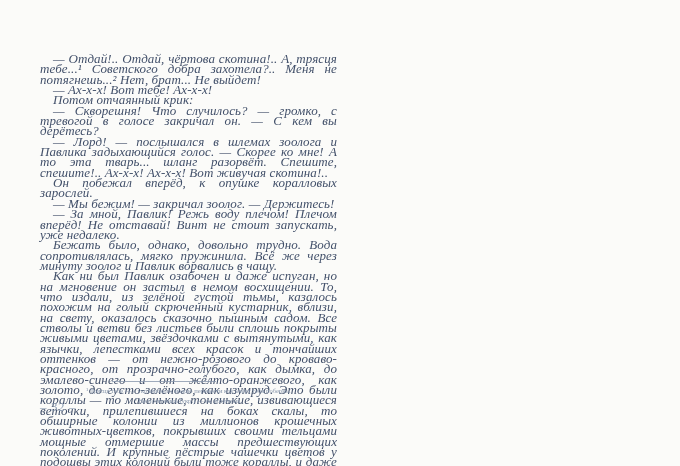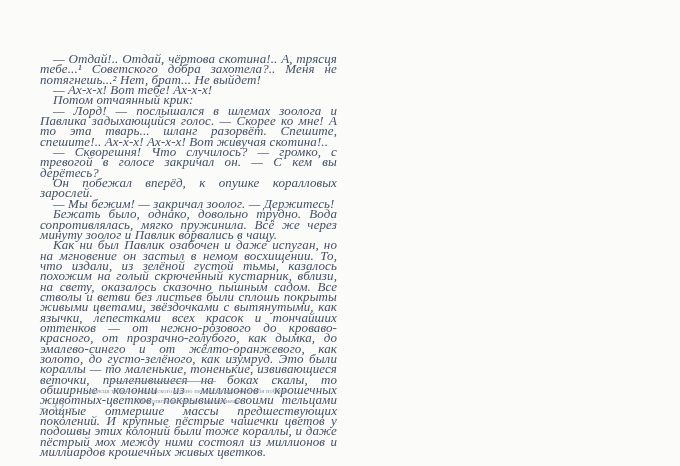--- a/index.html
+++ b/index.html
@@ -41,24 +41,25 @@
 </head>
 <body>
 
 <main>
 
   <section class="page left">
     <div class="text-block left-text">
       <p>— Отдай!.. Отдай, чёртова скотина!.. А, трясця тебе...¹ Советского добра захотела?.. Меня не потягнешь...² Нет, брат... Не выйдет!</p>
       <p>— Ах-х-х! Вот тебе! Ах-х-х!</p>
       <p>Потом отчаянный крик:</p>
+      <p>— Скворешня! Что случилось? — громко, с тревогой в голосе закричал он. — С кем вы дерётесь?</p>
       <p>— Лорд! — послышался в шлемах зоолога и Павлика задыхающийся голос. — Скорее ко мне! А то эта тварь... шланг разорвёт. Спешите, спешите!.. Ах-х-х! Ах-х-х! Вот живучая скотина!..</p>
-      <p>— Скворешня! Что случилось? — громко, с тревогой в голосе закричал он. — С кем вы дерётесь?</p>
       <p>Он побежал вперёд, к опушке коралловых зарослей.</p>
       <p>— Мы бежим! — закричал зоолог. — Держитесь!</p>
+      <p>— За мной, Павлик! Режь воду плечом! Плечом вперёд! Не отставай! Винт не стоит запускать, уже недалеко.</p>
       <p>Бежать было, однако, довольно трудно. Вода сопротивлялась, мягко пружинила. Всё же через минуту зоолог и Павлик ворвались в чащу.</p>
       <p>Как ни был Павлик озабочен и даже испуган, но на мгновение он застыл в немом восхищении. То, что издали, из зелёной густой тьмы, казалось похожим на голый скрюченный кустарник, вблизи, на свету, оказалось сказочно пышным садом. Все стволы и ветви без листьев были сплошь покрыты живыми цветами, звёздочками с вытянутыми, как язычки, лепестками всех красок и тончайших оттенков — от нежно-розового до кроваво-красного, от прозрачно-голубого, как дымка, до эмалево-синего и от жёлто-оранжевого, как золото, до густо-зелёного, как изумруд. Это были кораллы — то маленькие, тоненькие, извивающиеся веточки, прилепившиеся на боках скалы, то обширные колонии из миллионов крошечных животных-цветков, покрывших своими тельцами мощные отмершие массы предшествующих поколений. И крупные пёстрые чашечки цветов у подошвы этих колоний были тоже кораллы, и даже пёстрый мох между ними состоял из миллионов и миллиардов крошечных живых цветков.</p>
     </div>
     <div class="footnote-rule"></div>
     <div class="footnotes">
       <p>¹ Трясця тебе — с украинского можно перевести как «чёрт тебя побери».</p>
       <p>² Не потягнешь (укр.) — не потянешь.</p>
     </div>
     <div class="page-number pn-left">– 32 –</div>
   </section>

